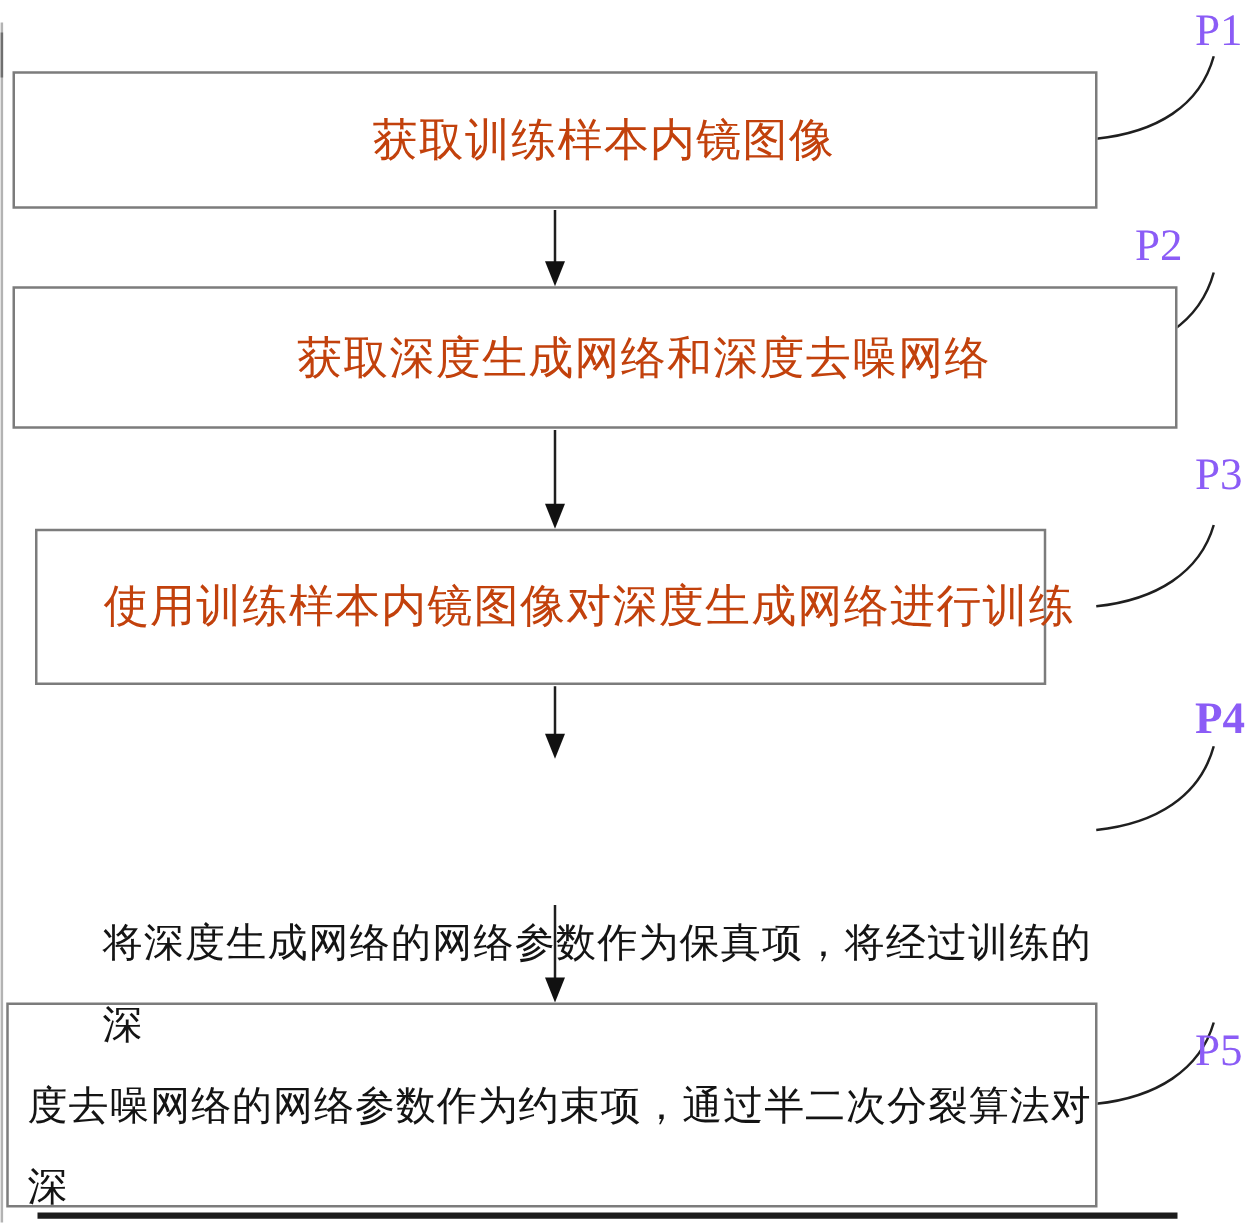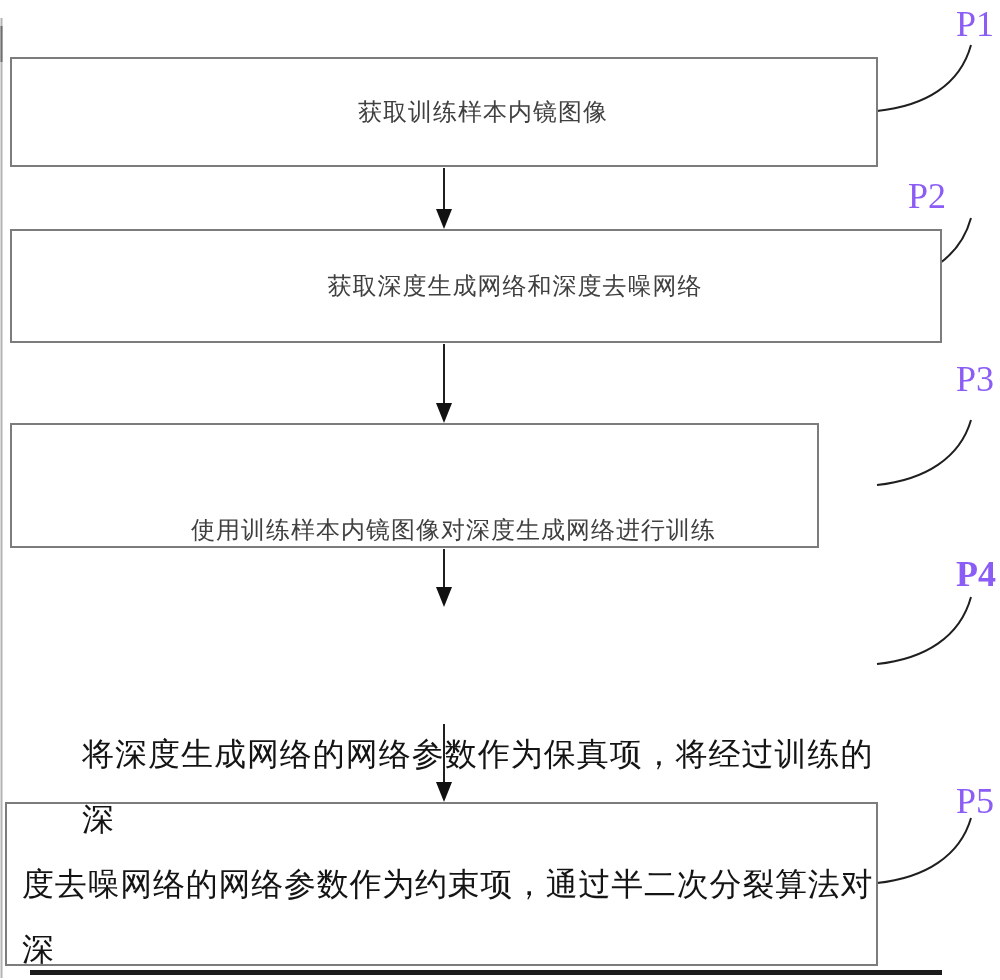--- a/index.html
+++ b/index.html
@@ -25,29 +25,29 @@
   .box {
     position: absolute;
     box-sizing: border-box;
     border: 2px solid #7c7c7c;
     background: #ffffff;
     display: flex;
     align-items: center;
     justify-content: center;
   }
   .box-text {
-    font-size: 24px;
-    color: #404040;
+    font-size: 36px;
+    color: #c2410c;
     letter-spacing: 1px;
     white-space: nowrap;
     padding-left: 78px; 
   }
   #box-p1 { left: 10px; top: 57px;  width: 868px; height: 110px; }
   #box-p2 { left: 10px; top: 229px; width: 932px; height: 114px; }
-  #box-p3 { left: 10px; top: 423px; width: 809px; height: 125px; align-items: flex-end; }
+  #box-p3 { left: 28px; top: 423px; width: 809px; height: 125px; }
   #box-p4 { left: 10px; top: 607px; width: 868px; height: 116px; }
   #box-p5 { left: 5px;  top: 802px; width: 873px; height: 164px; }
   .para {
     width: 100%;
     padding: 0 3px 0 15px;
     box-sizing: border-box;
     color: #141414;
   }
   .para-line {
     font-size: 32px;
@@ -64,21 +64,21 @@
     position: absolute;
     font-size: 36px;
     line-height: 38px;
     color: #8b5cf6;
     font-family: "Liberation Serif", "DejaVu Serif", serif;
   }
   #label-p1 { left: 956px; top: 5px; }
   #label-p2 { left: 908px; top: 177px; }
   #label-p3 { left: 956px; top: 360px; }
   #label-p4 { left: 956px; top: 555px; font-weight: bold; }
-  #label-p5 { left: 956px; top: 782px; text-align: right; }
+  #label-p5 { left: 956px; top: 821px; text-align: right; }
 </style>
 </head>
 <body>
 
 <div id="canvas">
 
   <svg id="connector-layer" width="1000" height="980" viewBox="0 0 1000 980" xmlns="http://www.w3.org/2000/svg">
 
     <g stroke="#1f1f1f" fill="#111111">
       <line x1="444" y1="168" x2="444" y2="210" stroke-width="2"></line>

